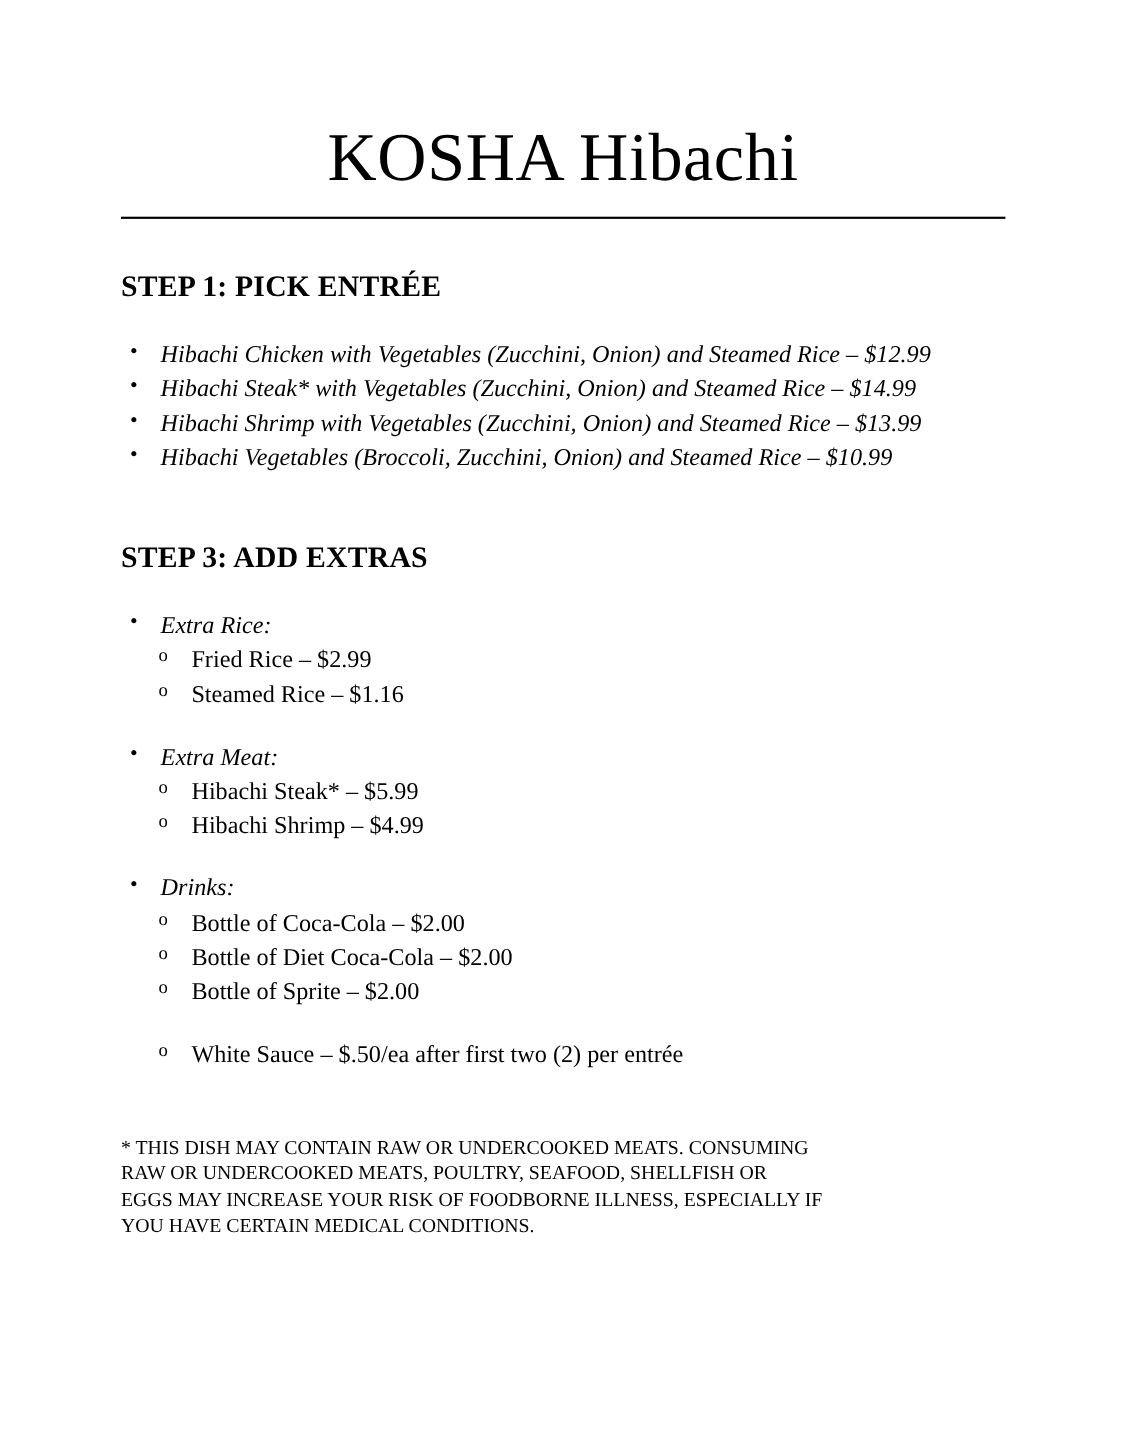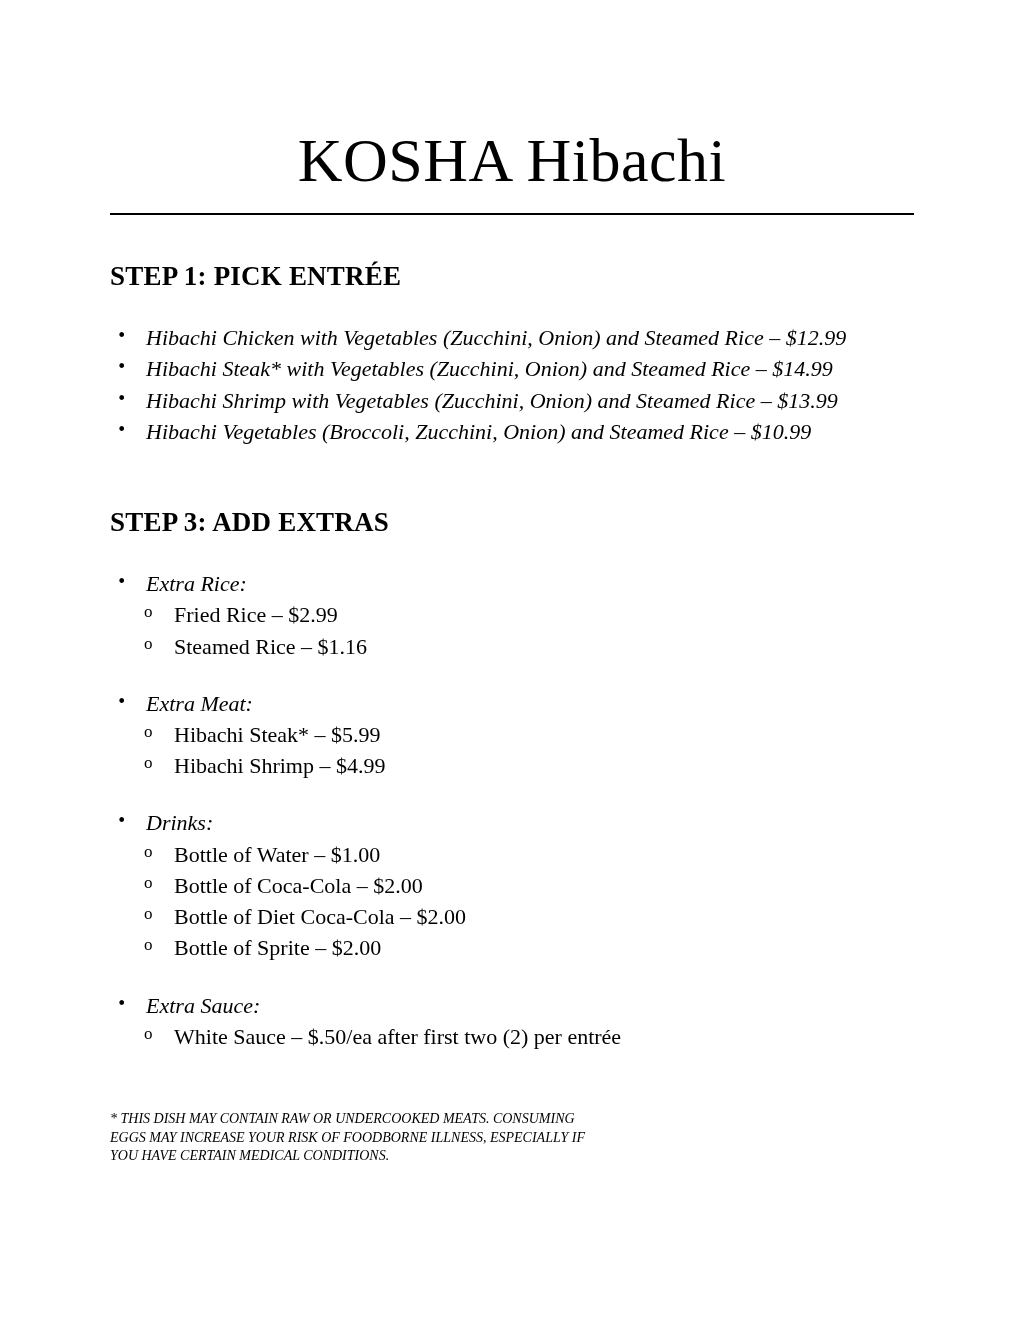--- a/index.html
+++ b/index.html
@@ -13,21 +13,21 @@
     font-family: "Liberation Serif", serif;
     color: #000000;
     overflow: hidden;
   }
   .page {
     position: relative;
     width: 1024px;
     height: 984px;
     background: #ffffff;
     box-sizing: border-box;
-    padding: 16px 110px;
+    padding: 0 110px;
   }
   .doc-title {
     text-align: center;
     font-family: "Liberation Serif", serif;
     font-weight: normal;
     font-size: 62px;
     line-height: 1.05;
     letter-spacing: 0.5px;
     margin: 0;
     padding-top: 112px;
@@ -85,25 +85,24 @@
     left: 34px;
     top: 0px;
     font-size: 17px;
     line-height: 1.55;
   }
   .group { margin-bottom: 26px; }
   .group:last-child { margin-bottom: 0; }
 
   .disclaimer {
     margin-top: 58px;
-    font-size: 14px;
+    font-size: 18px;
     line-height: 1.32;
     text-align: justify;
     text-justify: inter-word;
-    font-style: italic;
   }
   .disclaimer span { display: block; }
 </style>
 </head>
 <body>
 
 <div class="page">
 
   <h1 class="doc-title">KOSHA Hibachi</h1>
   <hr class="title-rule">
@@ -148,36 +147,33 @@
         <li>Hibachi Steak* – $5.99</li>
         <li>Hibachi Shrimp – $4.99</li>
       </ul>
     </div>
 
     <div class="group">
       <ul class="lvl1">
         <li>Drinks:</li>
       </ul>
       <ul class="lvl2">
-        <li>Bottle of Water – $1.00</li>
         <li>Bottle of Coca-Cola – $2.00</li>
         <li>Bottle of Diet Coca-Cola – $2.00</li>
         <li>Bottle of Sprite – $2.00</li>
       </ul>
     </div>
 
     <div class="group">
-      <ul class="lvl1">
-        <li>Extra Sauce:</li>
-      </ul>
       <ul class="lvl2">
         <li>White Sauce – $.50/ea after first two (2) per entrée</li>
       </ul>
     </div>
   </div>
 
   <div class="disclaimer">
     <span>* THIS DISH MAY CONTAIN RAW OR UNDERCOOKED MEATS. CONSUMING</span>
+    <span>RAW OR UNDERCOOKED MEATS, POULTRY, SEAFOOD, SHELLFISH OR</span>
     <span>EGGS MAY INCREASE YOUR RISK OF FOODBORNE ILLNESS, ESPECIALLY IF</span>
     <span>YOU HAVE CERTAIN MEDICAL CONDITIONS.</span>
   </div>
 
 </div>
 
 </body></html>

